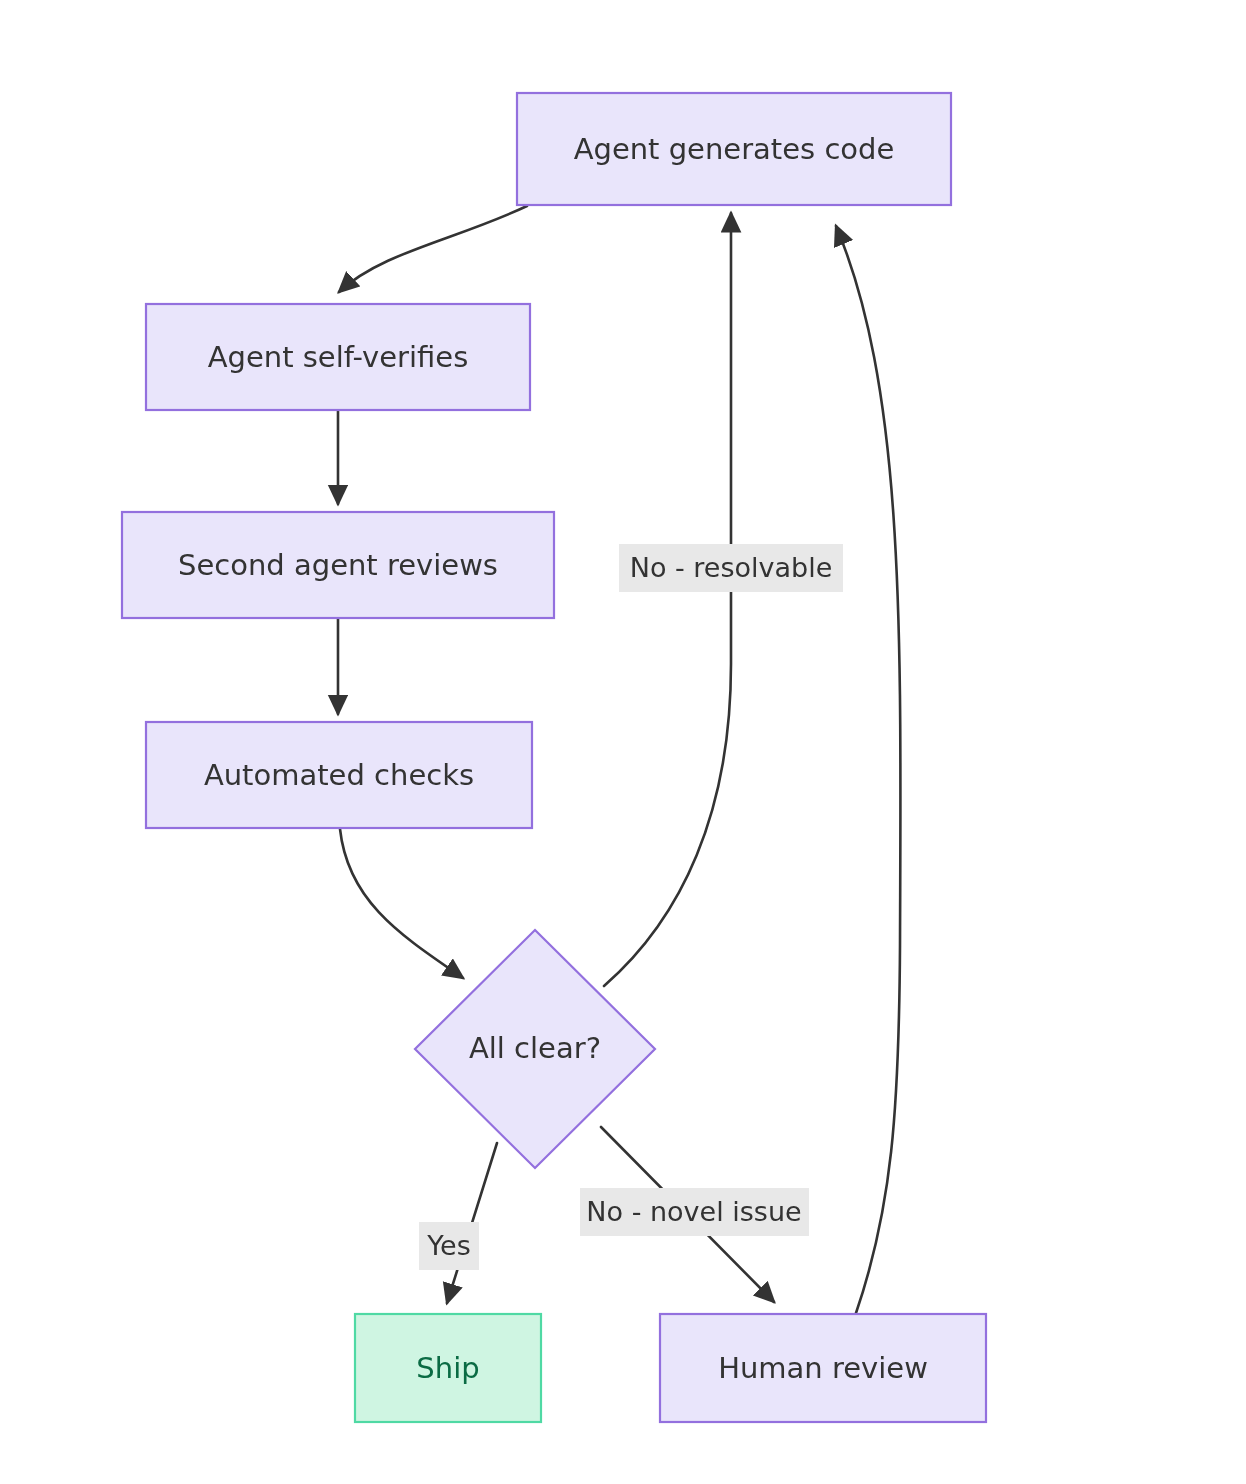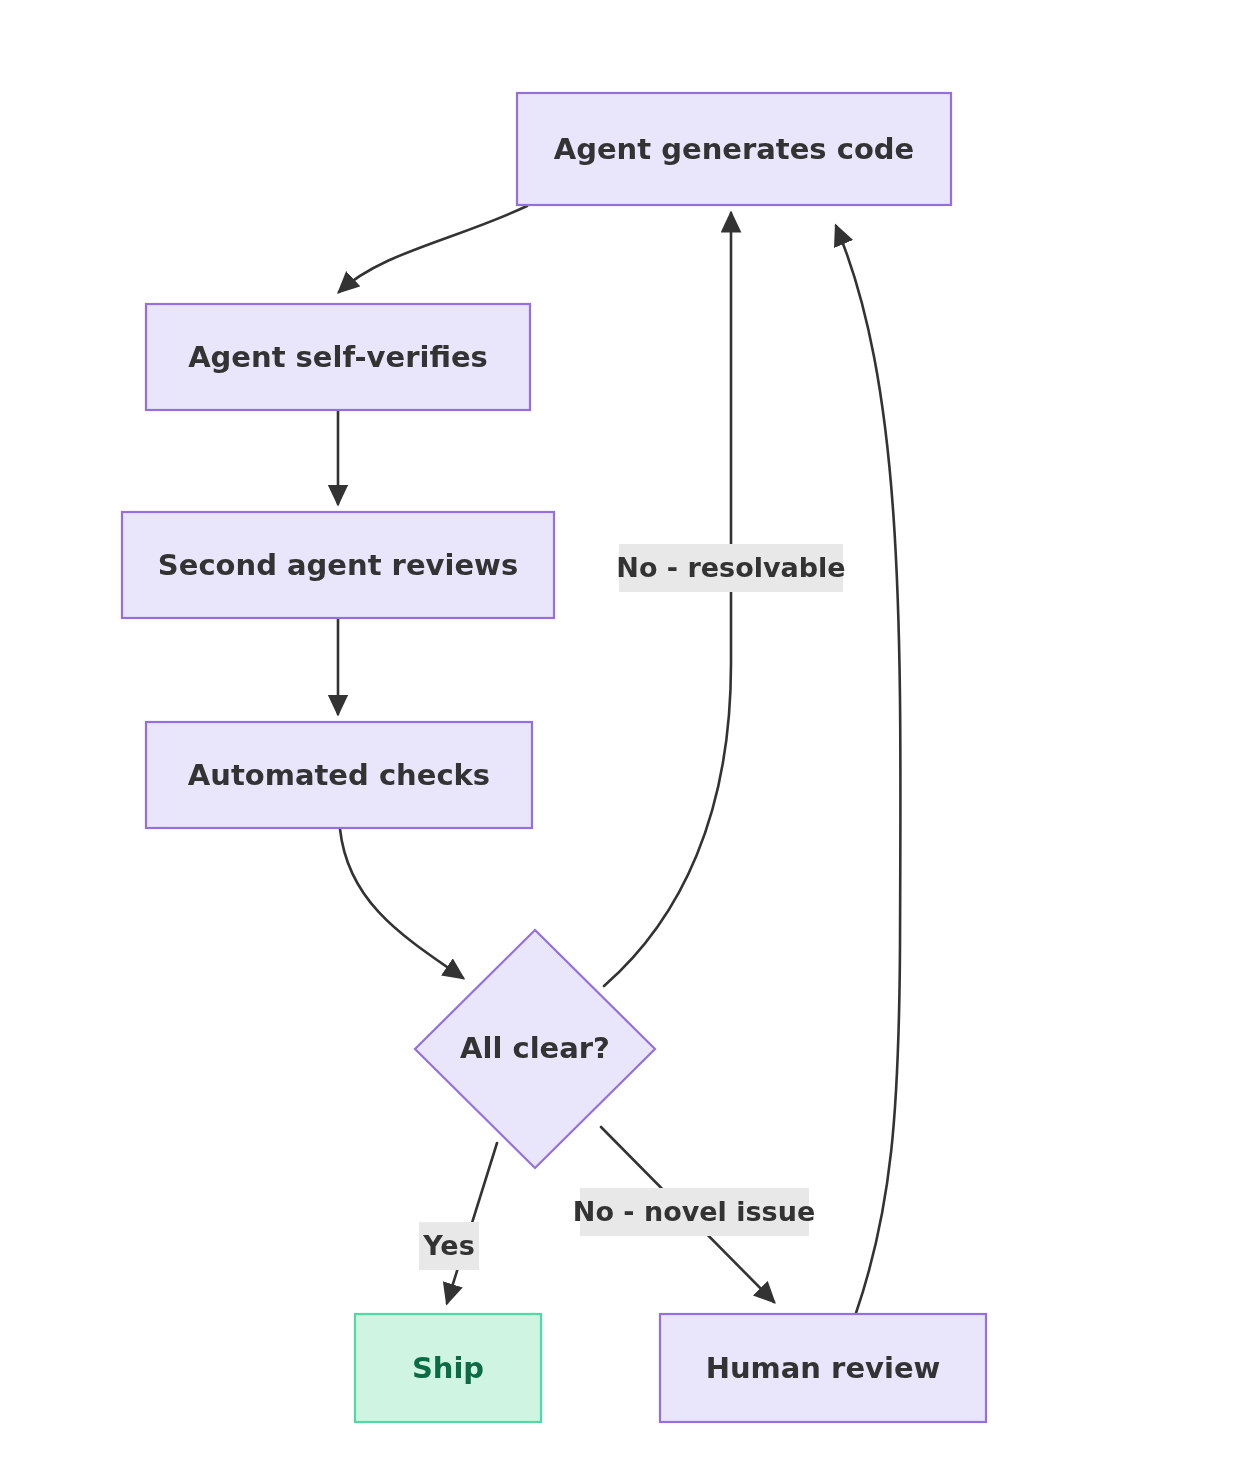--- a/index.html
+++ b/index.html
@@ -12,21 +12,20 @@
     width: 1246px;
     height: 1484px;
     font-family: "DejaVu Sans", "Liberation Sans", sans-serif;
     overflow: hidden;
   }
   #diagram-root {
     position: relative;
     width: 1246px;
     height: 1176px;
     background: #ffffff;
-    font-weight: bold;
   }
   svg#flowchart {
     display: block;
     width: 1246px;
     height: 1484px;
   }
   .node-shape {
     fill: #e9e5fb;
     stroke: #9370de;
     stroke-width: 2.2;

